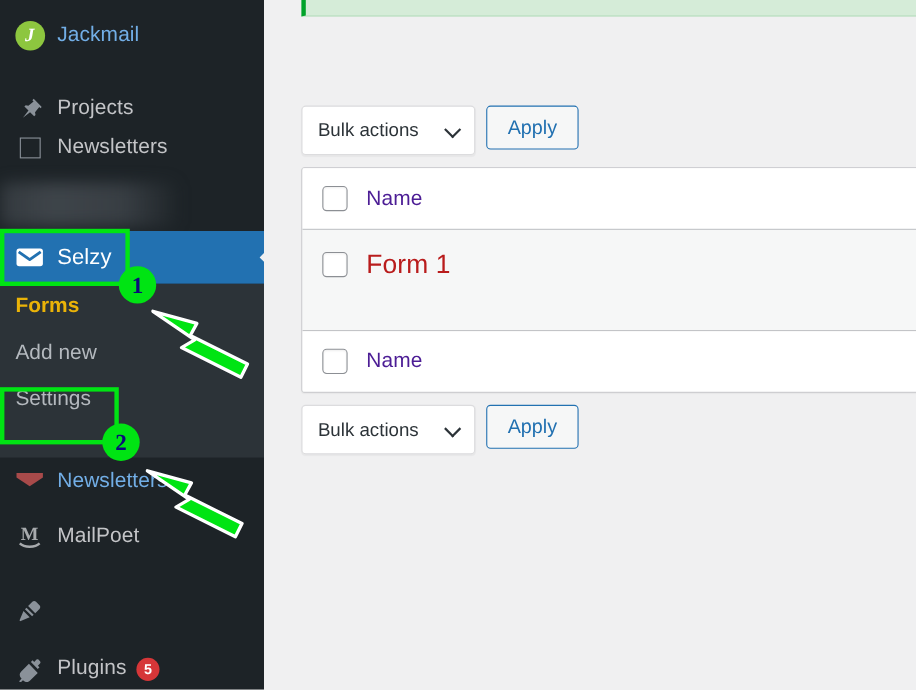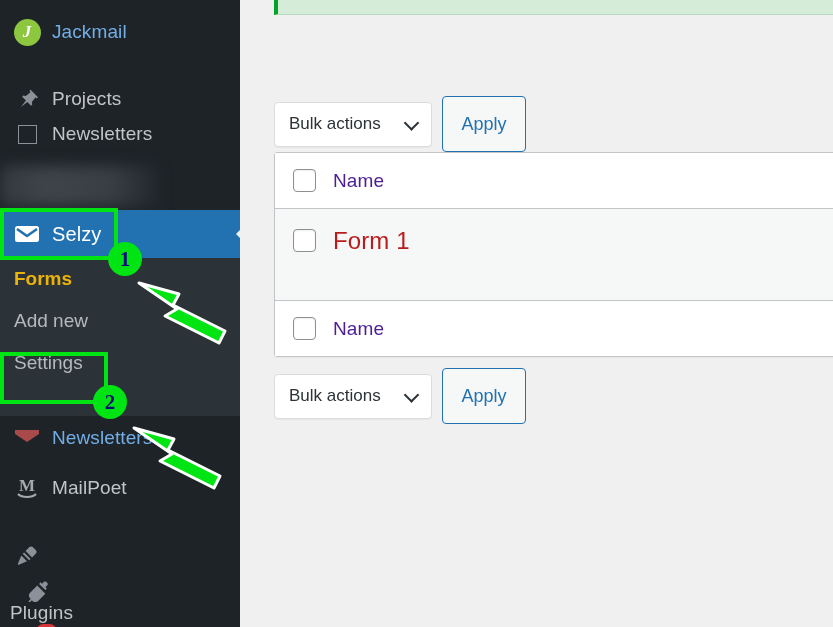--- a/index.html
+++ b/index.html
@@ -171,21 +171,20 @@
     font-size: 13px;
     padding: 12px 10px;
     overflow: hidden;
     white-space: nowrap;
   }
 
   .tablenav {
     position: absolute;
     left: 34px;
     display: flex;
-    align-items: center;
     gap: 10px;
   }
   #tablenav-top { top: 96px; }
   #tablenav-bottom { top: 368px; }
 
   .bulk-select {
     position: relative;
     height: 45px;
     min-width: 158px;
     background: #ffffff;
@@ -200,21 +199,21 @@
   }
   .bulk-select .chev {
     position: absolute;
     right: 14px; top: 50%;
     transform: translateY(-60%) rotate(45deg);
     width: 9px; height: 9px;
     border-right: 2.6px solid #2c3338;
     border-bottom: 2.6px solid #2c3338;
   }
   .apply-btn {
-    height: 56px;
+    height: 40px;
     min-width: 84px;
     background: #f6f7f7;
     border: 1.5px solid #2271b1;
     border-radius: 4px;
     box-sizing: border-box;
     display: flex; align-items: center; justify-content: center;
     font-size: 18px;
     color: #2271b1;
   }
 
@@ -381,21 +380,21 @@
     </div>
 
     <div class="menu-item" style="position:absolute; left:0; top:538px; height:36px;">
       <span class="menu-icon">
         <svg width="24" height="24" viewBox="0 0 20 20" fill="#8a9199">
           <path d="M14.8 2.6c-.8-.8-2-.8-2.8 0L8.8 5.8l5.4 5.4 3.2-3.2c.8-.8.8-2 0-2.8l-2.6-2.6zM7.6 7l-1.2 1.2 5.4 5.4L13 12.4 7.6 7zM5.3 9.6L2.4 16.4c-.2.5.3 1 .8.8l6.8-2.9-4.7-4.7z"></path>
         </svg>
       </span>
     </div>
 
-    <div class="menu-item" style="position:absolute; left:0; top:578px; height:36px;flex-direction:column;">
+    <div class="menu-item" style="position:absolute; left:0; top:590px; height:36px;">
       <span class="menu-icon">
         <svg width="24" height="24" viewBox="0 0 20 20" fill="#8a9199">
           <path d="M16.8 3.2c-.5-.5-1.3-.5-1.8 0l-1.6 1.6-1.2-1.2-1.3 1.3 5.2 5.2 1.3-1.3-1.2-1.2 1.6-1.6c.5-.5.5-1.3 0-1.8zM9.4 6.2l-6 6c-1.3 1.3-1.3 3.4 0 4.7l.5.5L2 19.5l1 1 1.9-1.9.5.5c1.3 1.3 3.4 1.3 4.7 0l6-6-6.7-6.9z"></path>
         </svg>
       </span>
       <span class="menu-label">Plugins</span>
       <span class="badge">5</span>
     </div>
 
   </div>

